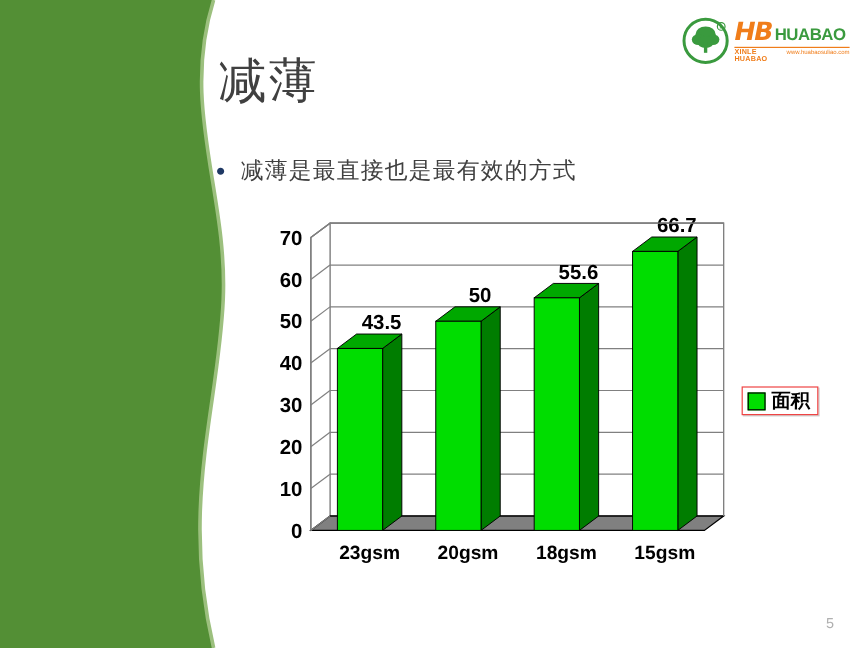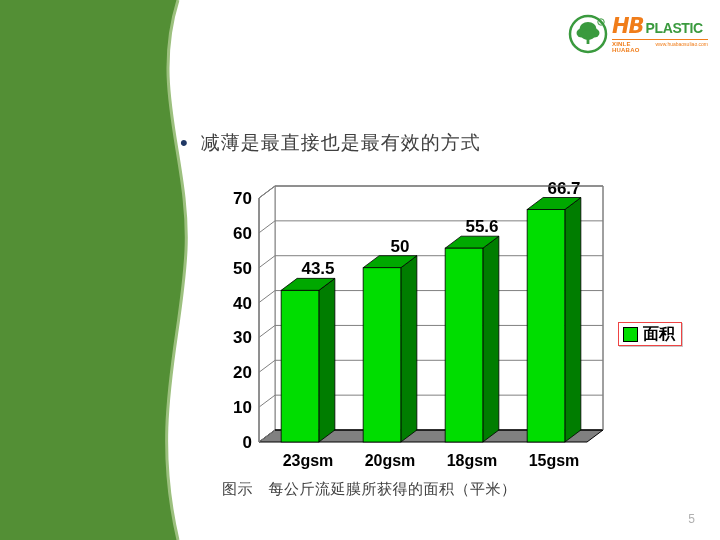--- a/index.html
+++ b/index.html
@@ -211,29 +211,30 @@
         <ellipse cx="26" cy="19" rx="5.5" ry="4.5"></ellipse>
         <ellipse cx="20" cy="21" rx="7" ry="5"></ellipse>
         <rect x="18.6" y="21" width="2.8" height="9"></rect>
       </g>
       <circle cx="33" cy="8" r="3.2" fill="none" stroke="#3a9a3e" stroke-width="1"></circle>
       <text x="33" y="10" font-size="4" text-anchor="middle" fill="#3a9a3e">R</text>
     </svg>
     <div id="logo-text">
       <div id="logo-main">
         <span class="logo-hb">HB</span>
-        <span class="logo-plastic">PLASTIC</span>
+        <span class="logo-plastic">HUABAO</span>
       </div>
       <div id="logo-sub">
         <span class="logo-sub-a">XINLE HUABAO</span>
         <span class="logo-sub-b">www.huabaosuliao.com</span>
       </div>
     </div>
   </div>
 
+  <div id="title">减薄</div>
 
   <div id="bullet-row">
     <span id="bullet-dot">•</span>
     <span id="bullet-text">减薄是最直接也是最有效的方式</span>
   </div>
 
   <div id="chart">
     <svg id="chart-svg" width="400" height="296" viewBox="0 0 400 296">
         <polygon points="60,10 388,10 388,254 60,254" fill="#ffffff" stroke="#808080" stroke-width="1"></polygon>
         <polygon points="44,22 60,10 60,254 44,266" fill="#ffffff" stroke="#808080" stroke-width="1"></polygon>
@@ -293,17 +294,16 @@
         <text x="339" y="290" text-anchor="middle" font-family="&quot;Liberation Sans&quot;, sans-serif" font-size="16" font-weight="bold" fill="#000000">15gsm</text>
         <polyline points="44,266 44,22 60,10 388,10 388,254" fill="none" stroke="#808080" stroke-width="1"></polyline>
       </svg>
   </div>
 
   <div id="legend">
     <span id="legend-swatch"></span>
     <span id="legend-label">面积</span>
   </div>
 
-  <div id="caption">图示　每公斤流延膜所获得的面积（平米）</div>
 
   <div id="page-number">5</div>
 
 </div>
 
 </body></html>

